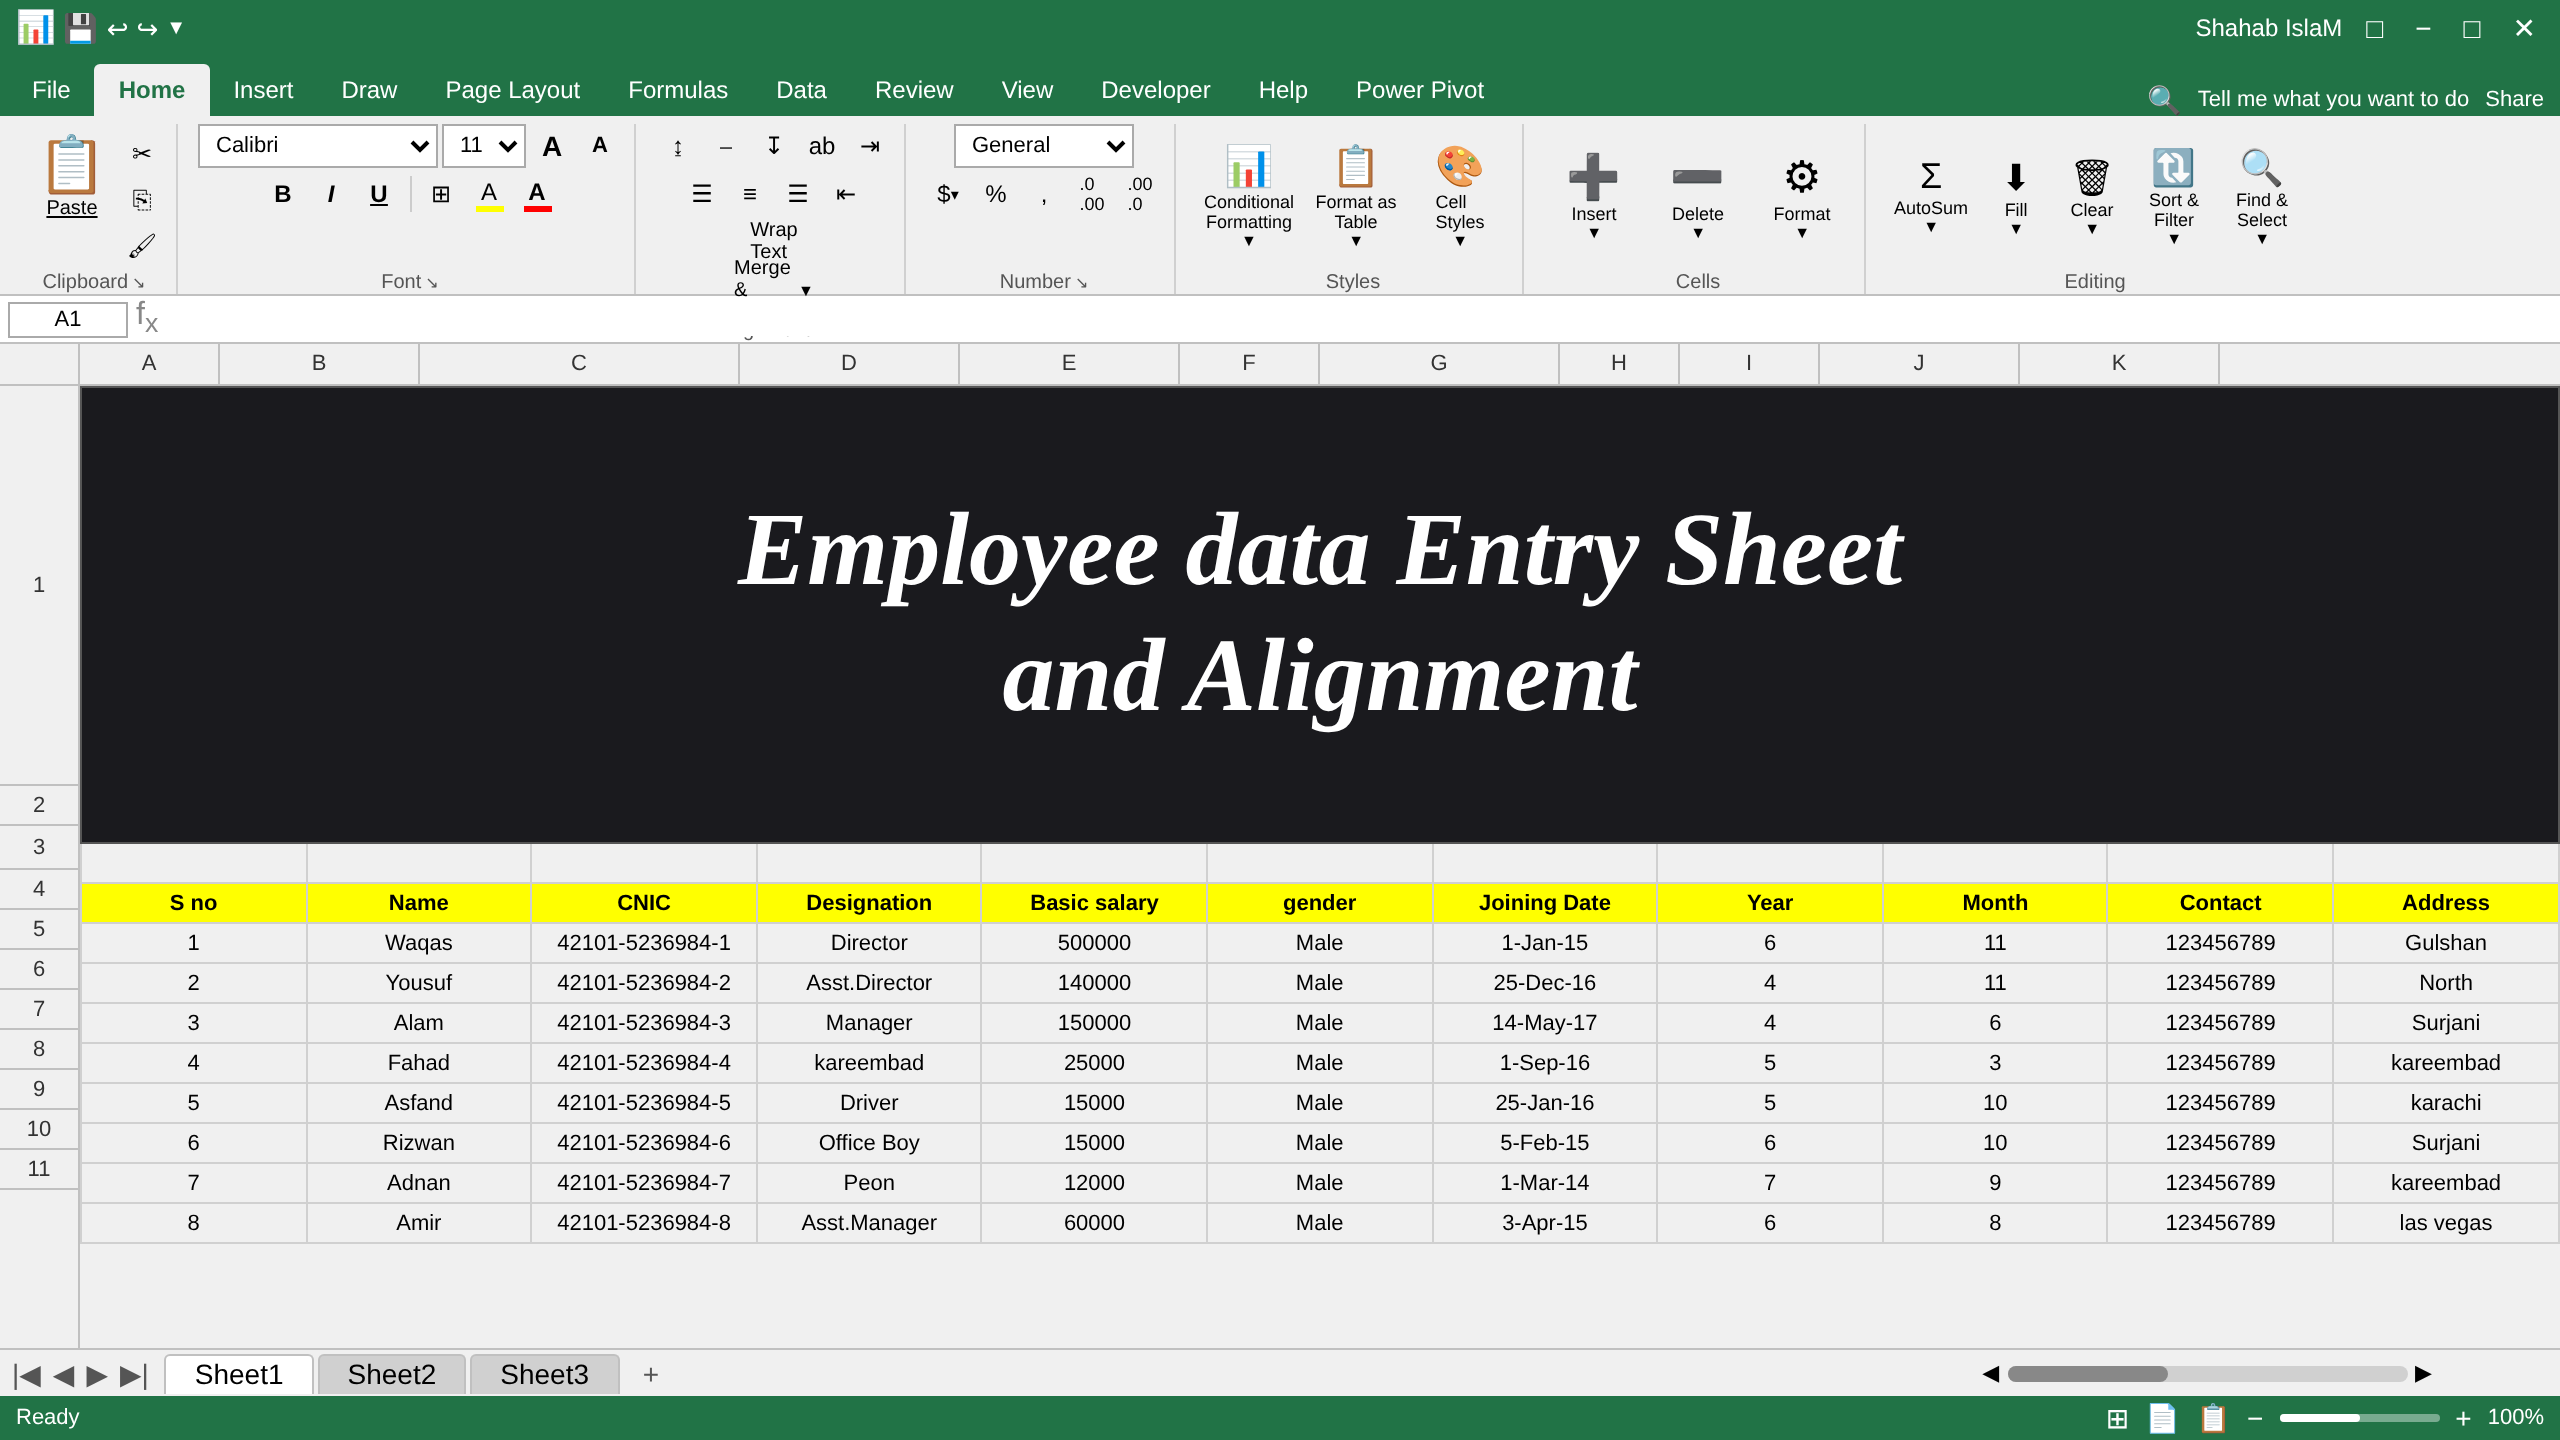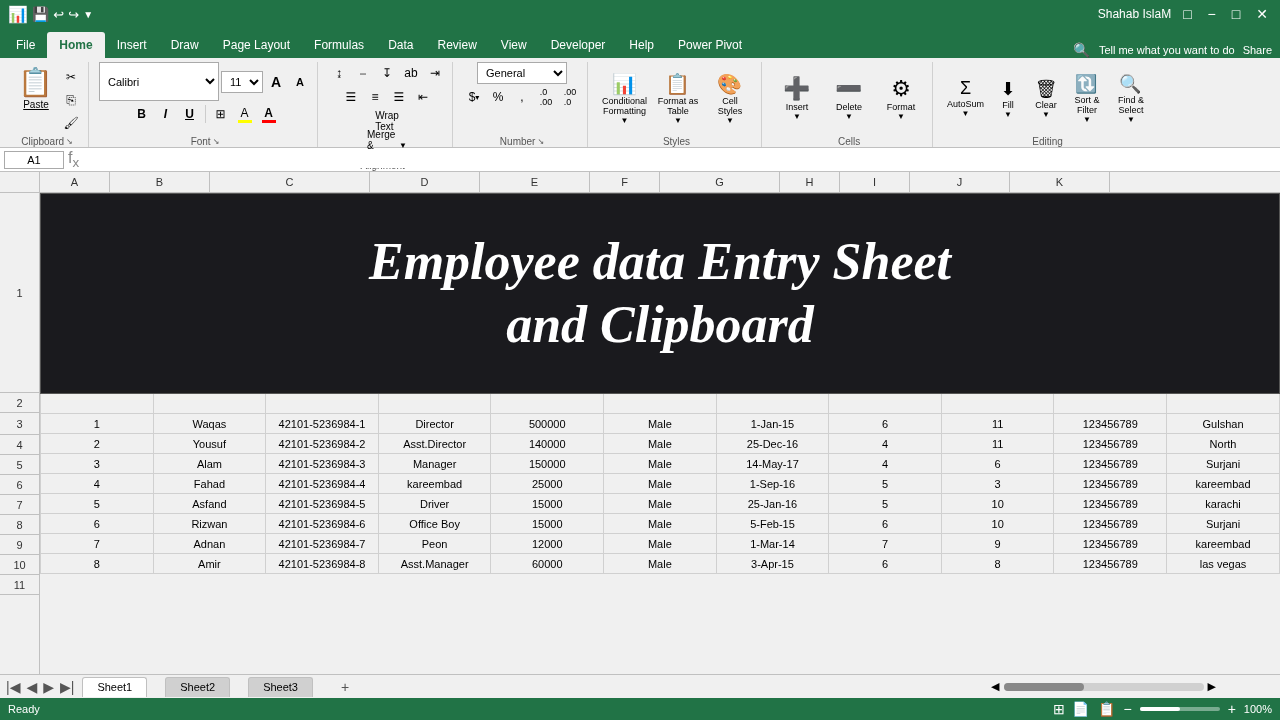--- a/index.html
+++ b/index.html
@@ -87,21 +87,21 @@
 
     
     .font-group { min-width: 160px; }
     .font-row1 { display: flex; align-items: center; gap: 2px; margin-bottom: 2px; }
     .font-select {
       border: 1px solid #aaa;
       background: white;
       padding: 1px 4px;
       font-size: 11px;
       width: 120px;
-      height: 39px;
+      height: 22px;
     }
     .size-select {
       border: 1px solid #aaa;
       background: white;
       padding: 1px 4px;
       font-size: 11px;
       width: 42px;
       height: 22px;
     }
     .font-row2 { display: flex; align-items: center; gap: 2px; }
@@ -246,27 +246,27 @@
       display: flex;
       align-items: center;
       padding: 0 4px;
       gap: 0;
     }
     .sheet-tab {
       padding: 2px 14px;
       border: 1px solid #c0c0c0;
       border-bottom: none;
       background: #d0d0d0;
-      font-size: 11px;
+      font-size: 14px;
       cursor: pointer;
       border-radius: 3px 3px 0 0;
       height: 20px;
       display: flex;
       align-items: center;
-      margin-right: 18px;
+      margin-right: 2px;
     }
     .sheet-tab.active {
       background: white;
       font-weight: 500;
     }
     .sheet-tab-add {
       width: 20px;
       height: 20px;
       display: flex;
       align-items: center;
@@ -490,21 +490,21 @@
         <span style="font-size:9px;text-align:center;">Conditional<br>Formatting</span>
         <span style="font-size:8px;">▼</span>
       </div>
       <div class="cond-format-btn">
         <span style="font-size:20px;">📋</span>
         <span style="font-size:9px;text-align:center;">Format as<br>Table</span>
         <span style="font-size:8px;">▼</span>
       </div>
       <div class="cond-format-btn">
         <span style="font-size:20px;">🎨</span>
-        <span style="font-size:9px;text-align:center;">Cell<br>Styles</span>
+        <span style="font-size:9px;text-align:left;">Cell<br>Styles</span>
         <span style="font-size:8px;">▼</span>
       </div>
     </div>
     <div class="ribbon-group-label">
       <span>Styles</span>
     </div>
   </div>
 
   <div class="ribbon-group cells-group">
     <div style="display:flex;flex-direction:row;gap:2px;flex:1;align-items:center;">
@@ -601,42 +601,55 @@
         <div class="row-header">9</div>
         <div class="row-header">10</div>
         <div class="row-header">11</div>
       </div>
 
       <div style="flex:1;overflow:hidden;">
         <table class="grid" style="width:100%;border-collapse:collapse;">
 
           <tbody>
               <tr>
-            <td colspan="11" style="background:#1a1a1e;height:200px;border:1px solid #555;padding:0;width:970px;">
+            <td colspan="11" style="background:#1a1a1e;height:228px;border:1px solid #555;padding:0;width:970px;">
               <div class="title-text">
                 <span>Employee data Entry Sheet</span><br>
-                <span>and Clipboard</span>
+                <span>and Alignment</span>
               </div>
             </td>
           </tr>
 
           <tr>
             <td style="width:70px;"></td>
             <td style="width:100px;"></td>
             <td style="width:160px;"></td>
             <td style="width:110px;"></td>
             <td style="width:110px;"></td>
             <td style="width:70px;"></td>
             <td style="width:120px;"></td>
             <td style="width:60px;"></td>
             <td style="width:70px;"></td>
             <td style="width:100px;"></td>
             <td style="width:100px;"></td>
           </tr>
 
+          <tr class="header-row">
+            <td>S no</td>
+            <td>Name</td>
+            <td>CNIC</td>
+            <td>Designation</td>
+            <td>Basic salary</td>
+            <td>gender</td>
+            <td>Joining Date</td>
+            <td>Year</td>
+            <td>Month</td>
+            <td>Contact</td>
+            <td>Address</td>
+          </tr>
 
           <tr class="data-row">
             <td>1</td>
             <td>Waqas</td>
             <td>42101-5236984-1</td>
             <td>Director</td>
             <td>500000</td>
             <td>Male</td>
             <td>1-Jan-15</td>
             <td>6</td>

